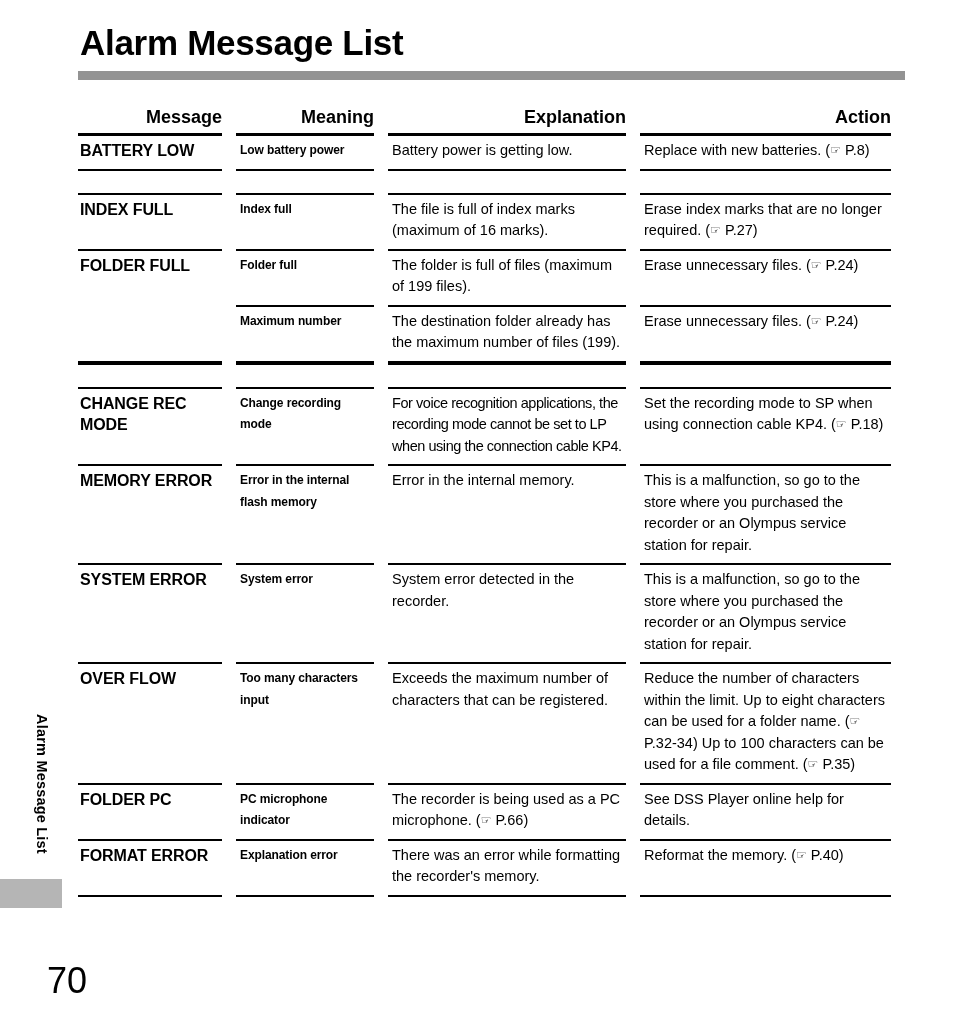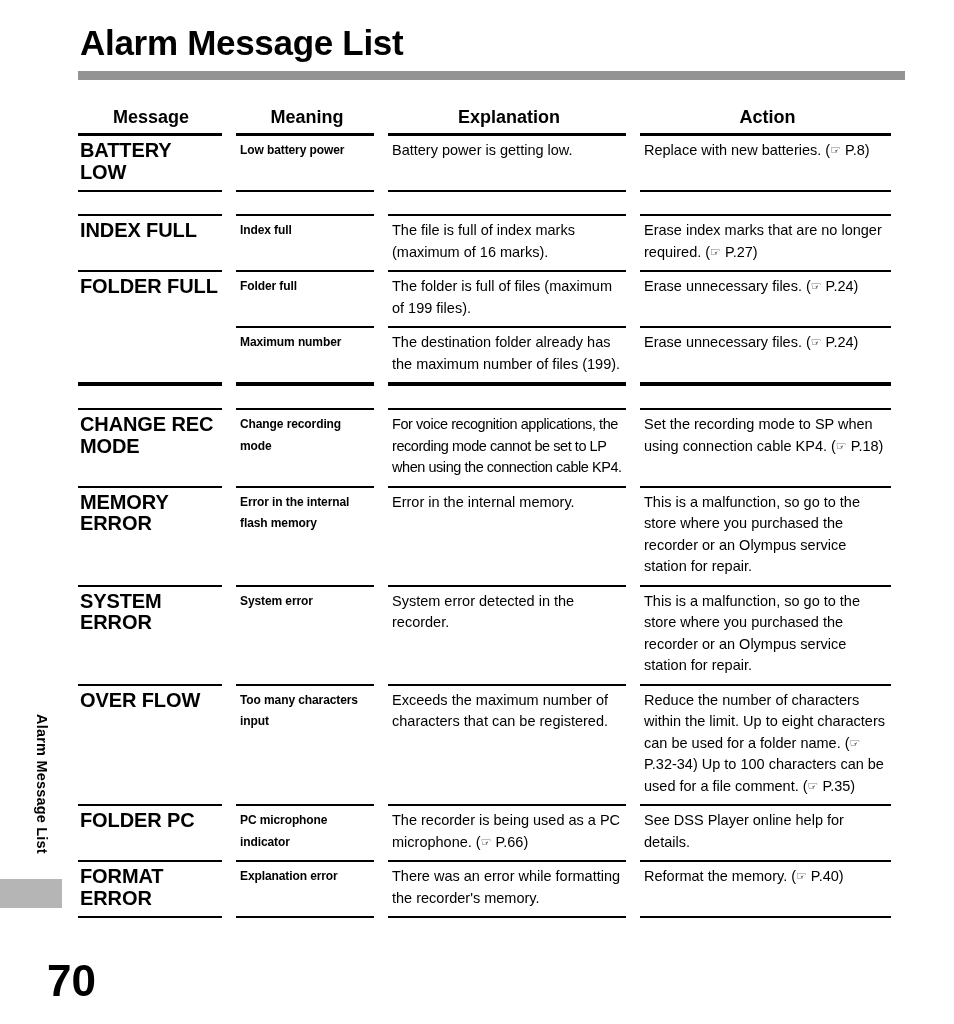--- a/index.html
+++ b/index.html
@@ -55,22 +55,22 @@
     left: 0px;
     top: 879px;
     width: 62px;
     height: 29px;
     background: #b5b5b5;
   }
   #page-number {
     position: absolute;
     left: 47px;
     top: 958px;
-    font-size: 44px;
-    font-weight: bold;
+    font-size: 36px;
+    font-weight: normal;
     line-height: 46px;
   }
 
   
   #alarm-table {
     position: absolute;
     left: 78px;
     top: 106px;
     width: 827px;
     border-collapse: collapse;
@@ -85,21 +85,21 @@
   #alarm-table td {
     vertical-align: top;
     padding: 0;
     background-clip: padding-box;
   }
 
   
   #alarm-table thead th {
     font-size: 18px;
     font-weight: bold;
-    text-align: center;
+    text-align: right;
     padding: 0 14px 5px 0;
     line-height: 22px;
   }
   #alarm-table thead th .pad { display: block; padding-left: 2px; }
   #alarm-table thead th.col-2 .pad,
   #alarm-table thead th.col-3 .pad,
   #alarm-table thead th.col-4 .pad { padding-left: 4px; }
 
   
   .seg {
@@ -109,21 +109,21 @@
   }
   .seg.thick { height: 3px; }
   .seg.hidden { background: transparent; }
 
   
   .cellbox {
     padding: 4px 14px 7px 2px;
     line-height: 21.5px;
   }
   .cellbox.msg {
-    font-size: 20px;
+    font-size: 16px;
     font-weight: bold;
     letter-spacing: -0.1px;
   }
   .cellbox.mean {
     font-size: 12px;
     font-weight: bold;
     padding-left: 4px;
     letter-spacing: -0.1px;
   }
   .cellbox.expl,

